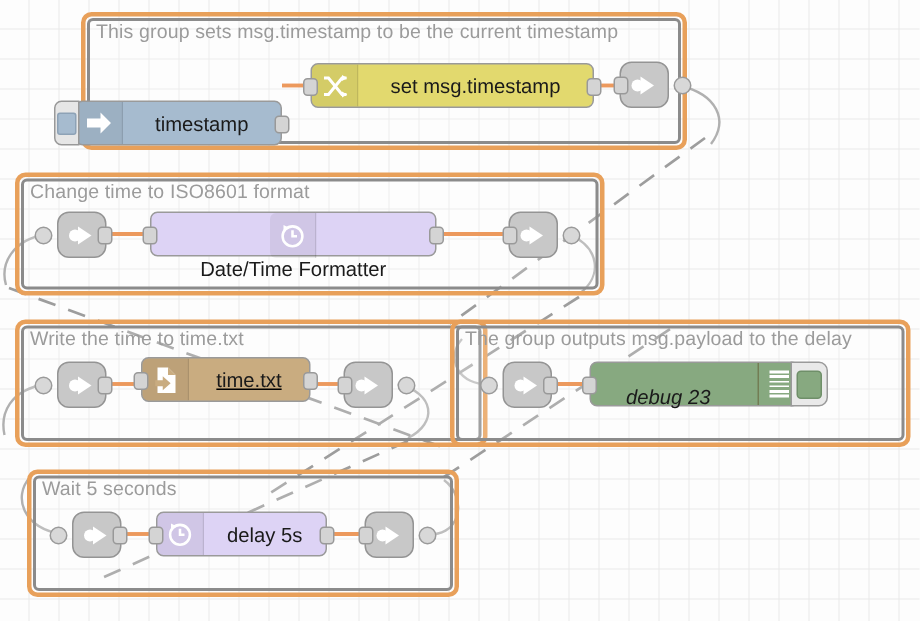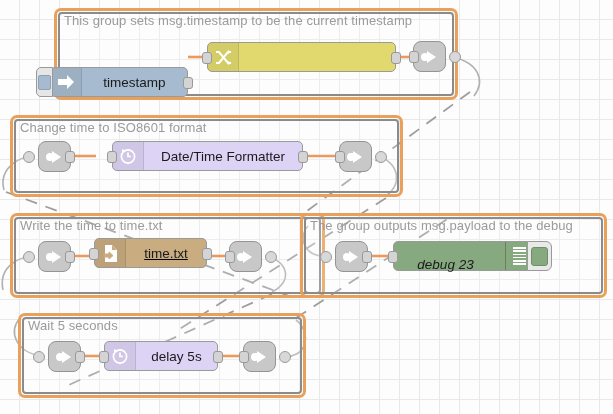--- a/index.html
+++ b/index.html
@@ -176,20 +176,21 @@
   <div class="node n-change" style="left:207px;top:42px;width:189px;">
     <div class="port in"></div>
     <div class="ico">
       <svg class="gi" width="17" height="17" viewBox="0 0 17 17">
         <path d="M1 3 h3 l9 11 h3" fill="none" stroke="#fff" stroke-width="2"></path>
         <path d="M1 14 h3 l9 -11 h3" fill="none" stroke="#fff" stroke-width="2"></path>
         <path d="M13 1 l3.5 2 -3.5 2 z" fill="#fff"></path>
         <path d="M13 12 l3.5 2 -3.5 2 z" fill="#fff"></path>
       </svg>
     </div>
+    <div class="lbl">set msg.timestamp</div>
     <div class="port out"></div>
   </div>
 
   <div class="linknode" style="left:413px;top:41px;">
     <svg class="gi" width="22" height="18" viewBox="0 0 22 18">
       <path d="M2 9 a4 4 0 0 0 8 0 a4 4 0 0 0 -8 0" fill="#fff"></path>
       <path d="M8 3 l9 6 -9 6 z" fill="#fff"></path>
     </svg>
     <div class="sp in"></div>
     <div class="lp out"></div>
@@ -203,21 +204,21 @@
 
   <div class="linknode" style="left:38px;top:141px;">
     <svg class="gi" width="22" height="18" viewBox="0 0 22 18">
       <path d="M2 9 a4 4 0 0 0 8 0 a4 4 0 0 0 -8 0" fill="#fff"></path>
       <path d="M8 3 l9 6 -9 6 z" fill="#fff"></path>
     </svg>
     <div class="lp in"></div>
     <div class="sp out"></div>
   </div>
 
-  <div class="node n-moment" style="left:112px;top:141px;width:191px;">
+  <div class="node n-moment" style="left:100px;top:141px;width:191px;flex-direction:column;">
     <div class="port in"></div>
     <div class="ico">
       <svg class="gi" width="18" height="18" viewBox="0 0 18 18">
         <circle cx="9" cy="9.5" r="6.6" fill="none" stroke="#fff" stroke-width="1.7"></circle>
         <path d="M9 5.5 V9.5 H12" fill="none" stroke="#fff" stroke-width="1.7"></path>
         <path d="M3 2 l4 2 -4 2 z" fill="#fff"></path>
       </svg>
     </div>
     <div class="lbl">Date/Time Formatter</div>
     <div class="port out"></div>
@@ -265,21 +266,21 @@
       <path d="M2 9 a4 4 0 0 0 8 0 a4 4 0 0 0 -8 0" fill="#fff"></path>
       <path d="M8 3 l9 6 -9 6 z" fill="#fff"></path>
     </svg>
     <div class="sp in"></div>
     <div class="lp out"></div>
   </div>
 
   <div class="group" style="left:300px;top:213px;width:307px;height:85px;">
     <div class="g-outer"></div>
     <div class="g-inner"></div>
-    <div class="g-label">The group outputs msg.payload to the debug</div>
+    <div class="g-label">The group outputs msg.payload to the delay</div>
   </div>
 
   <div class="linknode" style="left:335px;top:241px;">
     <svg class="gi" width="22" height="18" viewBox="0 0 22 18">
       <path d="M2 9 a4 4 0 0 0 8 0 a4 4 0 0 0 -8 0" fill="#fff"></path>
       <path d="M8 3 l9 6 -9 6 z" fill="#fff"></path>
     </svg>
     <div class="lp in"></div>
     <div class="sp out"></div>
   </div>

